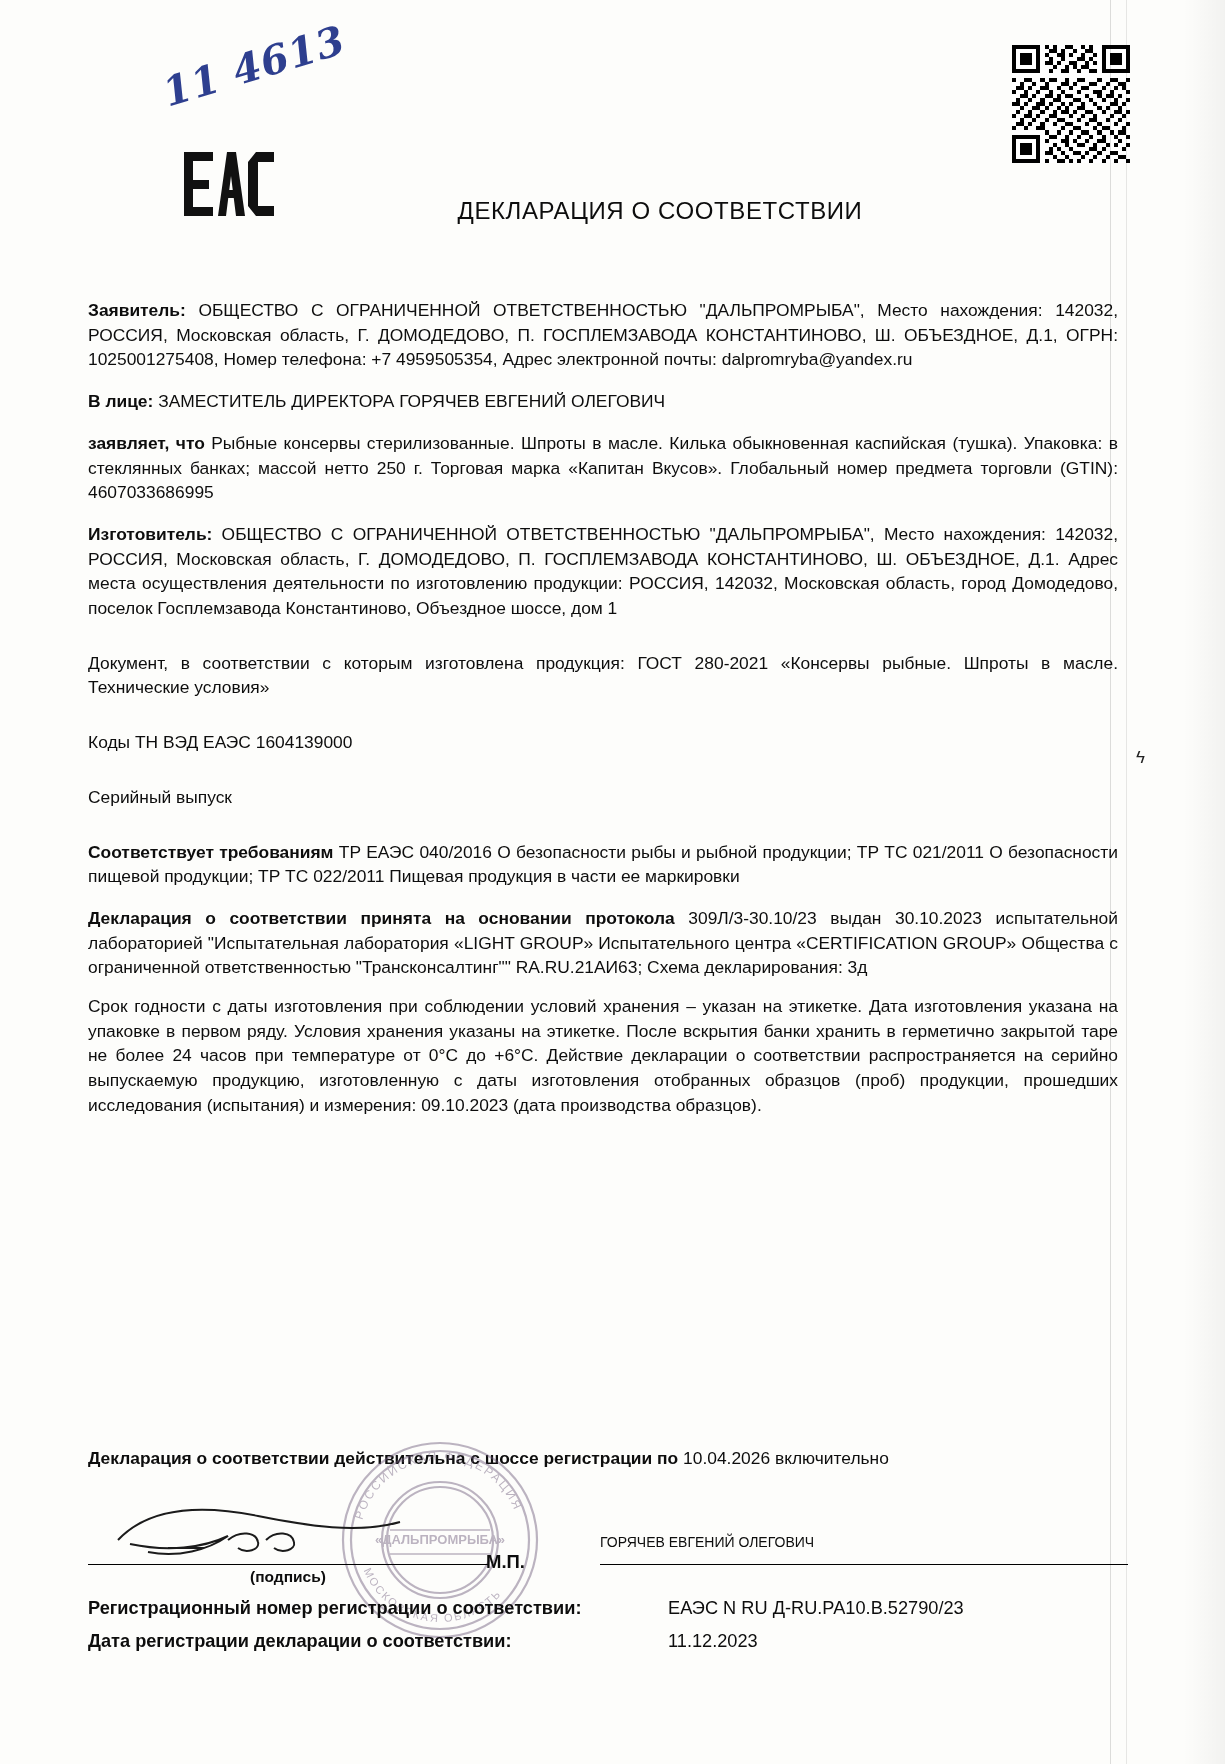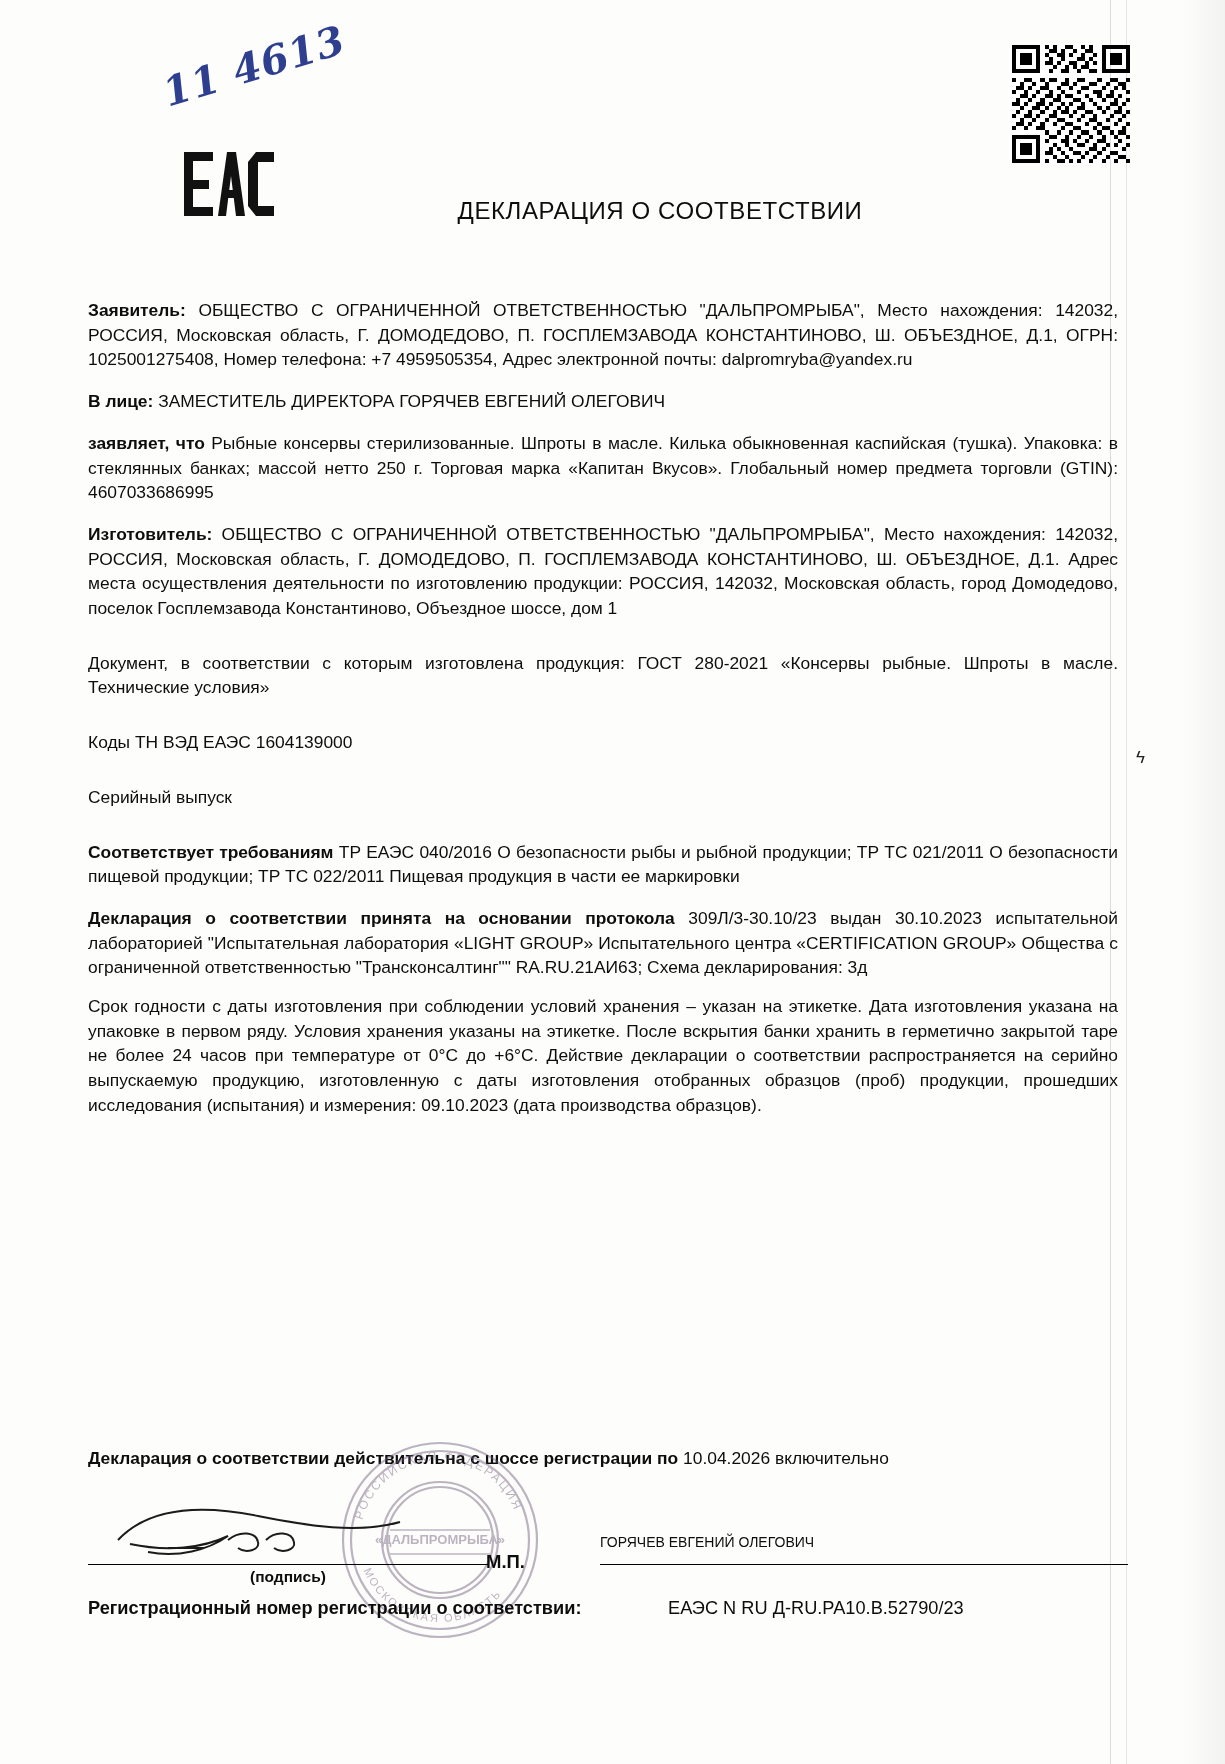--- a/index.html
+++ b/index.html
@@ -540,20 +540,24 @@
     <div class="fio">ГОРЯЧЕВ ЕВГЕНИЙ ОЛЕГОВИЧ</div>
     <div class="sig-line-right"></div>
     <div class="cap-left">(подпись)</div>
   </div>
 
   <div class="regblock">
     <div class="regrow">
       <div class="lbl">Регистрационный номер регистрации о соответствии:</div>
       <div class="val">ЕАЭС N RU Д-RU.РА10.В.52790/23</div>
     </div>
+    <div class="regrow">
+      <div class="lbl">Дата регистрации декларации о соответствии:</div>
+      <div class="val">11.12.2023</div>
+    </div>
   </div>
 
   <div class="edge-line" style="left:1110px;"></div>
   <div class="edge-line" style="left:1126px; background:rgba(0,0,0,0.09);"></div>
   <div class="edge-band"></div>
   <div class="tick">ϟ</div>
 
 </div>
 
 </body></html>

